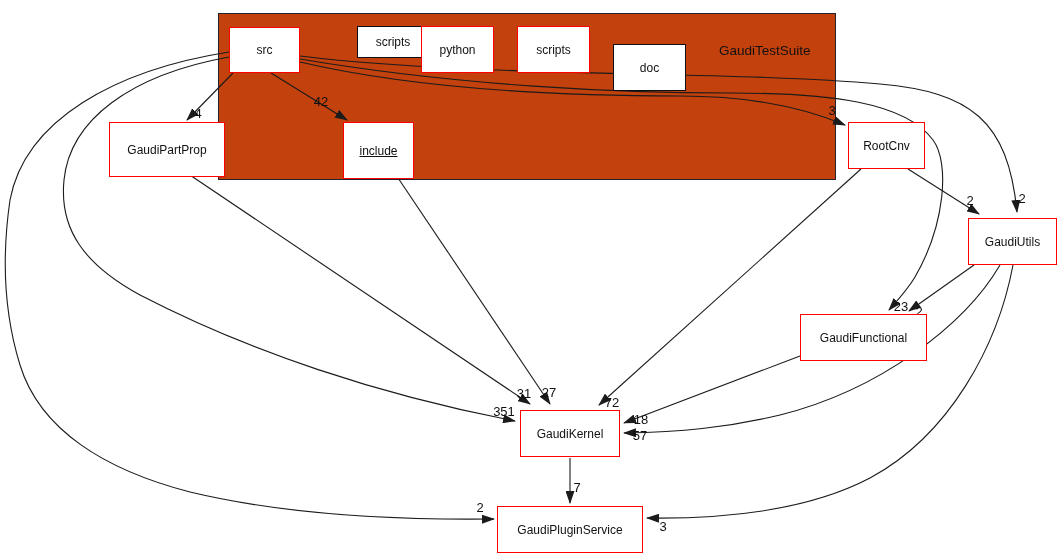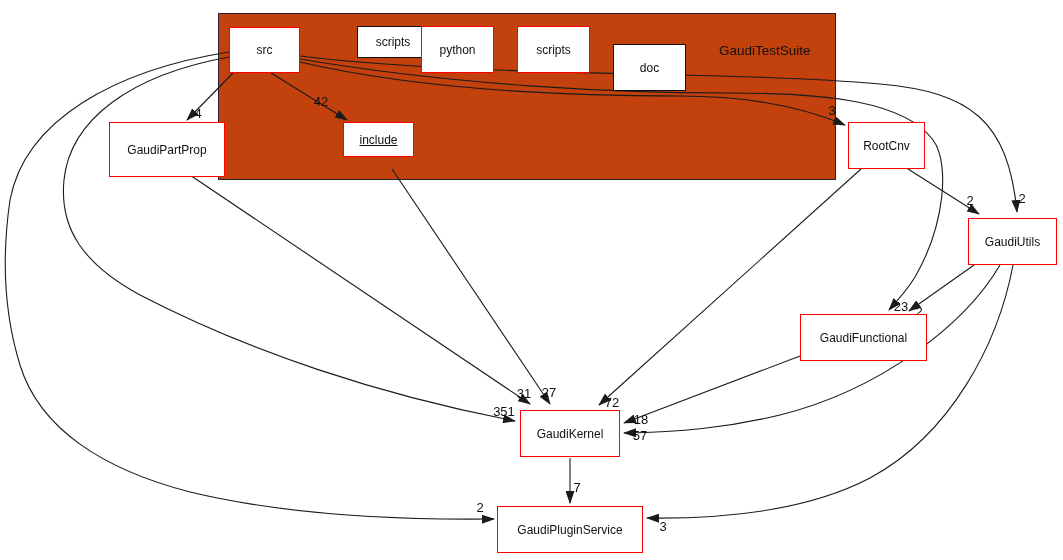--- a/index.html
+++ b/index.html
@@ -130,21 +130,21 @@
         <text x="577" y="492" class="edge-label">7</text>
       </g>
   </svg>
 
   <div id="nodes">
       <div class="node node-red" style="left: 229px; top: 27px; width: 71px; height: 46px;">src</div>
       <div class="node node-black" style="left: 325px; top: 26px; width: 72px; height: 32px; margin-left: 32px;">scripts</div>
       <div class="node node-red" style="left: 421px; top: 26px; width: 73px; height: 47px;">python</div>
       <div class="node node-red" style="left: 517px; top: 26px; width: 73px; height: 47px;">scripts</div>
       <div class="node node-black" style="left: 613px; top: 26px; width: 73px; height: 47px; margin-top: 18px;">doc</div>
-      <div class="node node-red" style="left: 343px; top: 122px; width: 71px; height: 35px; text-decoration: underline;">include</div>
+      <div class="node node-red" style="left: 343px; top: 122px; width: 71px; height: 57px; text-decoration: underline;">include</div>
       <div class="node node-red" style="left: 109px; top: 122px; width: 116px; height: 55px;">GaudiPartProp</div>
       <div class="node node-red" style="left: 848px; top: 122px; width: 77px; height: 47px;">RootCnv</div>
       <div class="node node-red" style="left: 968px; top: 218px; width: 89px; height: 47px;">GaudiUtils</div>
       <div class="node node-red" style="left: 800px; top: 314px; width: 127px; height: 47px;">GaudiFunctional</div>
       <div class="node node-red" style="left: 520px; top: 410px; width: 100px; height: 47px;">GaudiKernel</div>
       <div class="node node-red" style="left: 497px; top: 506px; width: 146px; height: 47px;">GaudiPluginService</div>
     </div>
 
 </div>
 

